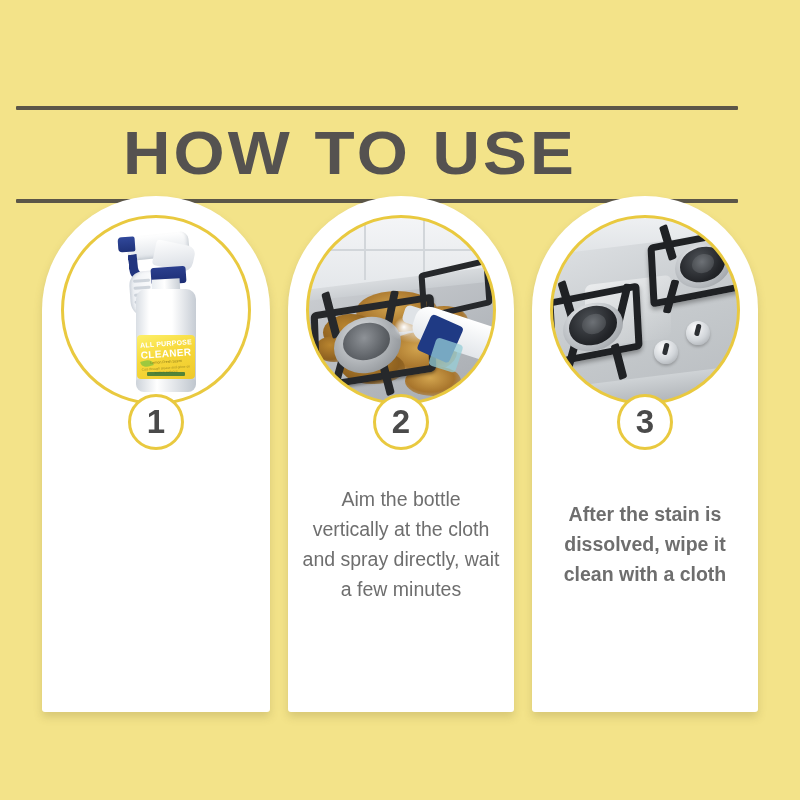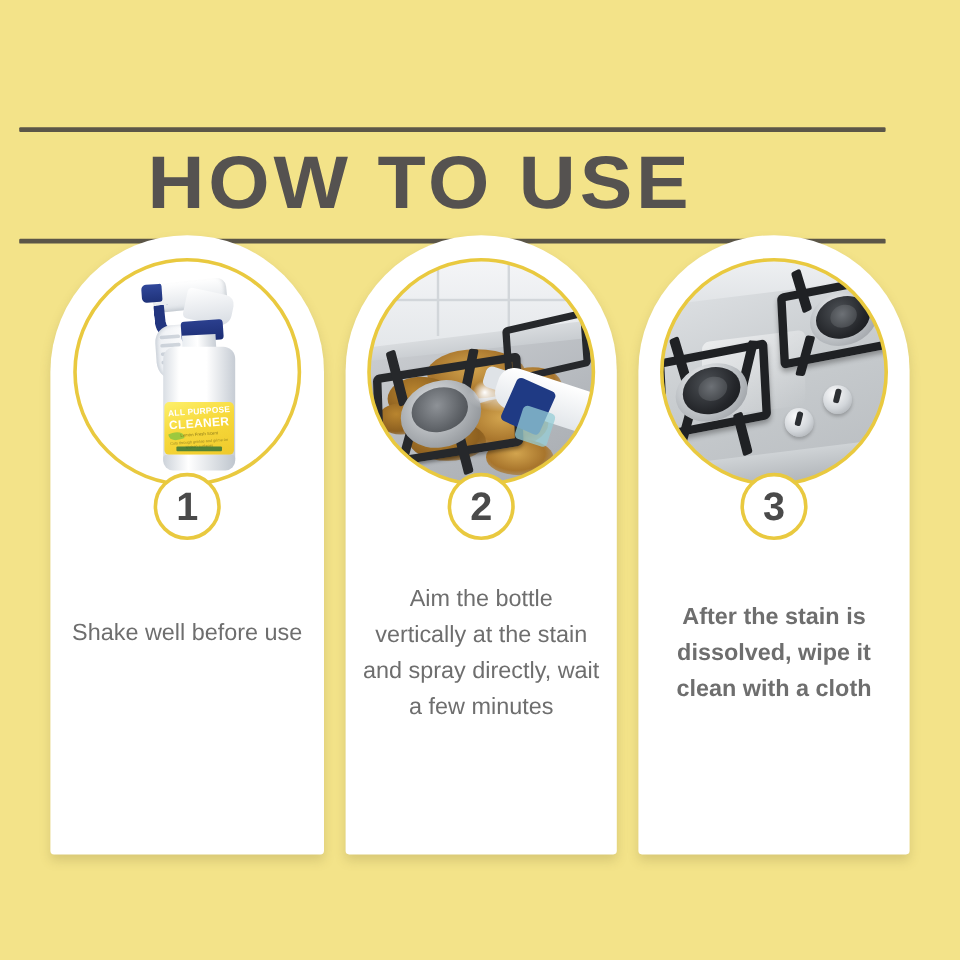--- a/index.html
+++ b/index.html
@@ -329,21 +329,20 @@
             <div class="lbar"></div>
           </div>
           <div class="b-base"></div>
         </div>
       </div>
       <div class="media-ring"></div>
     </div>
     <div class="badge">
       <span>1</span>
     </div>
-    <div class="caption">Shake well before use</div>
   </div>
 
   <div class="card card-2">
     <div class="media-wrap">
       <div class="media">
         <div class="photo">
           <div class="p2-wall"></div>
           <div class="p2-tileline" style="left:30%;top:0;width:2px;height:34%"></div>
           <div class="p2-tileline" style="left:62%;top:0;width:2px;height:30%"></div>
           <div class="p2-tileline" style="left:0;top:17%;width:100%;height:2px"></div>
@@ -378,21 +377,21 @@
             <div class="bb"></div>
             <div class="bl"></div>
           </div>
         </div>
       </div>
       <div class="media-ring"></div>
     </div>
     <div class="badge">
       <span>2</span>
     </div>
-    <div class="caption">Aim the bottle vertically at the stain and spray directly, wait a few minutes</div>
+    <div class="caption">Aim the bottle vertically at the cloth and spray directly, wait a few minutes</div>
   </div>
 
   <div class="card card-3">
     <div class="media-wrap">
       <div class="media">
         <div class="photo">
           <div class="p3-wall"></div>
           <div class="p3-top"></div>
           <div class="p3-sheen"></div>
 

